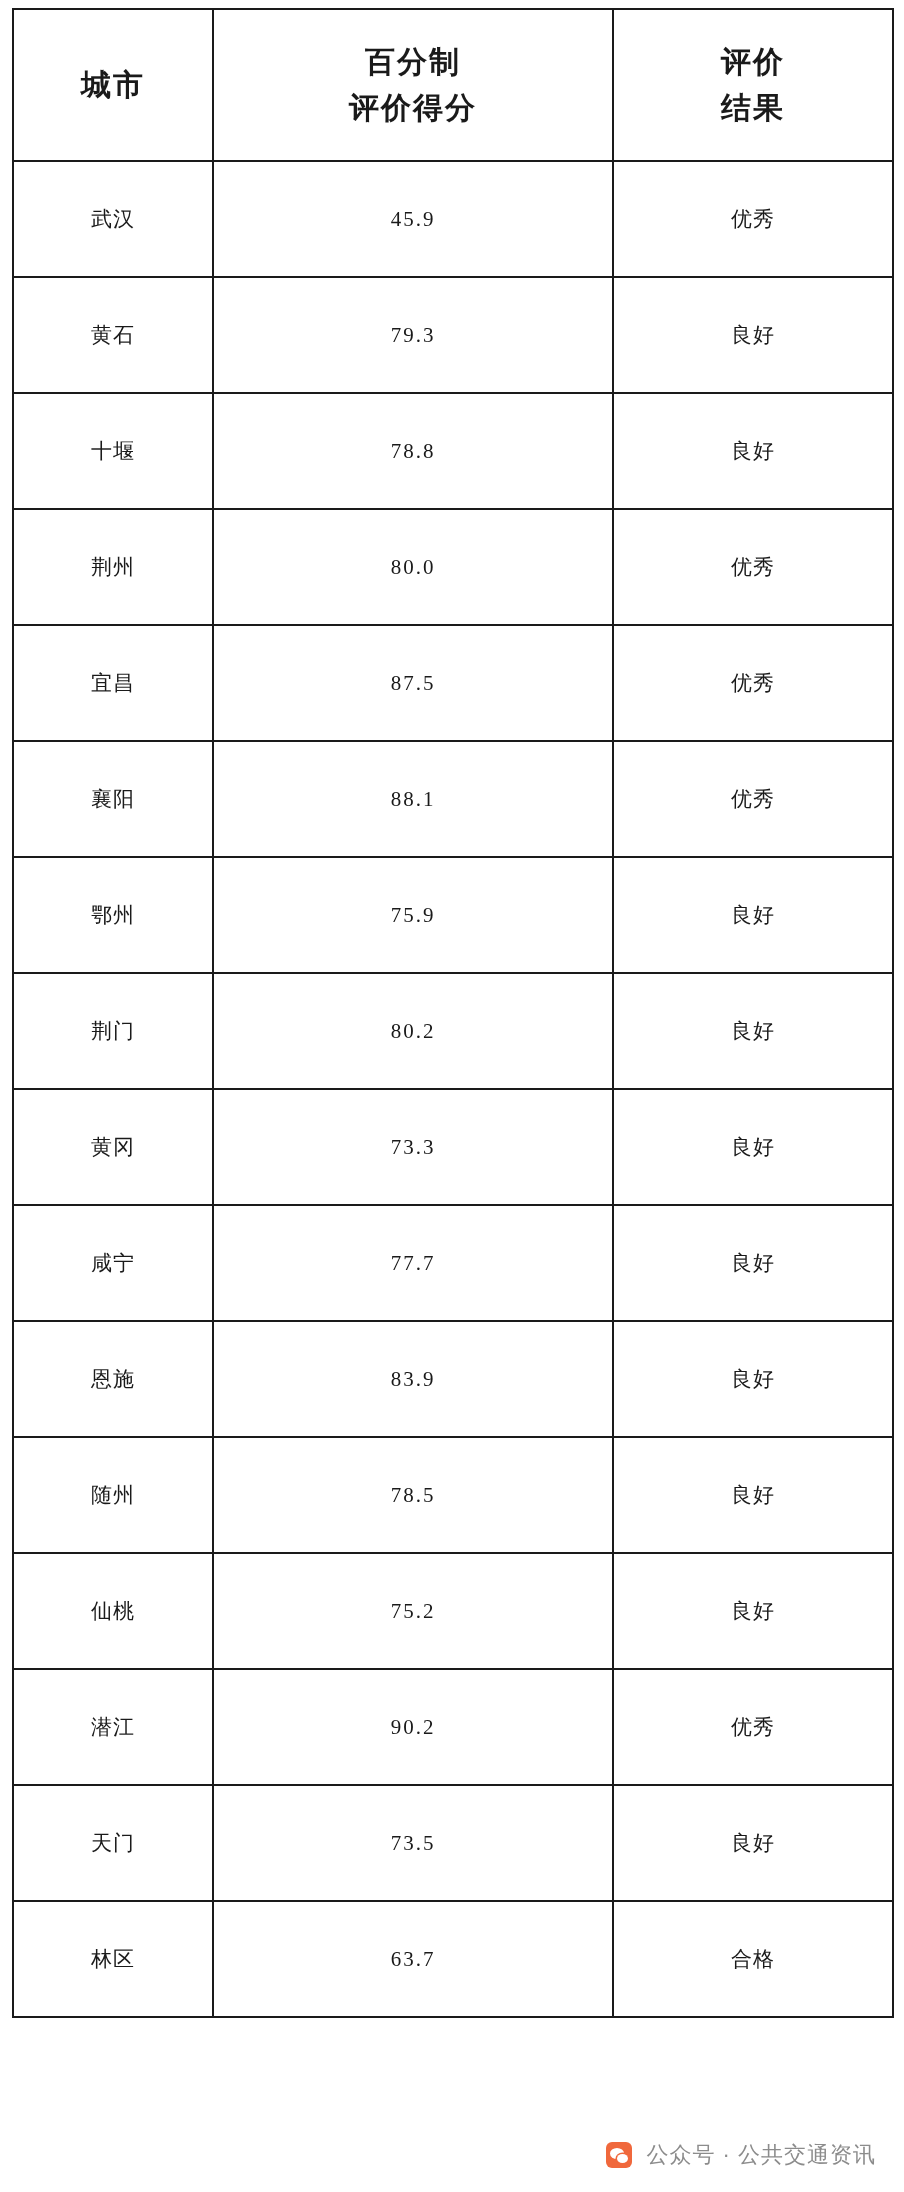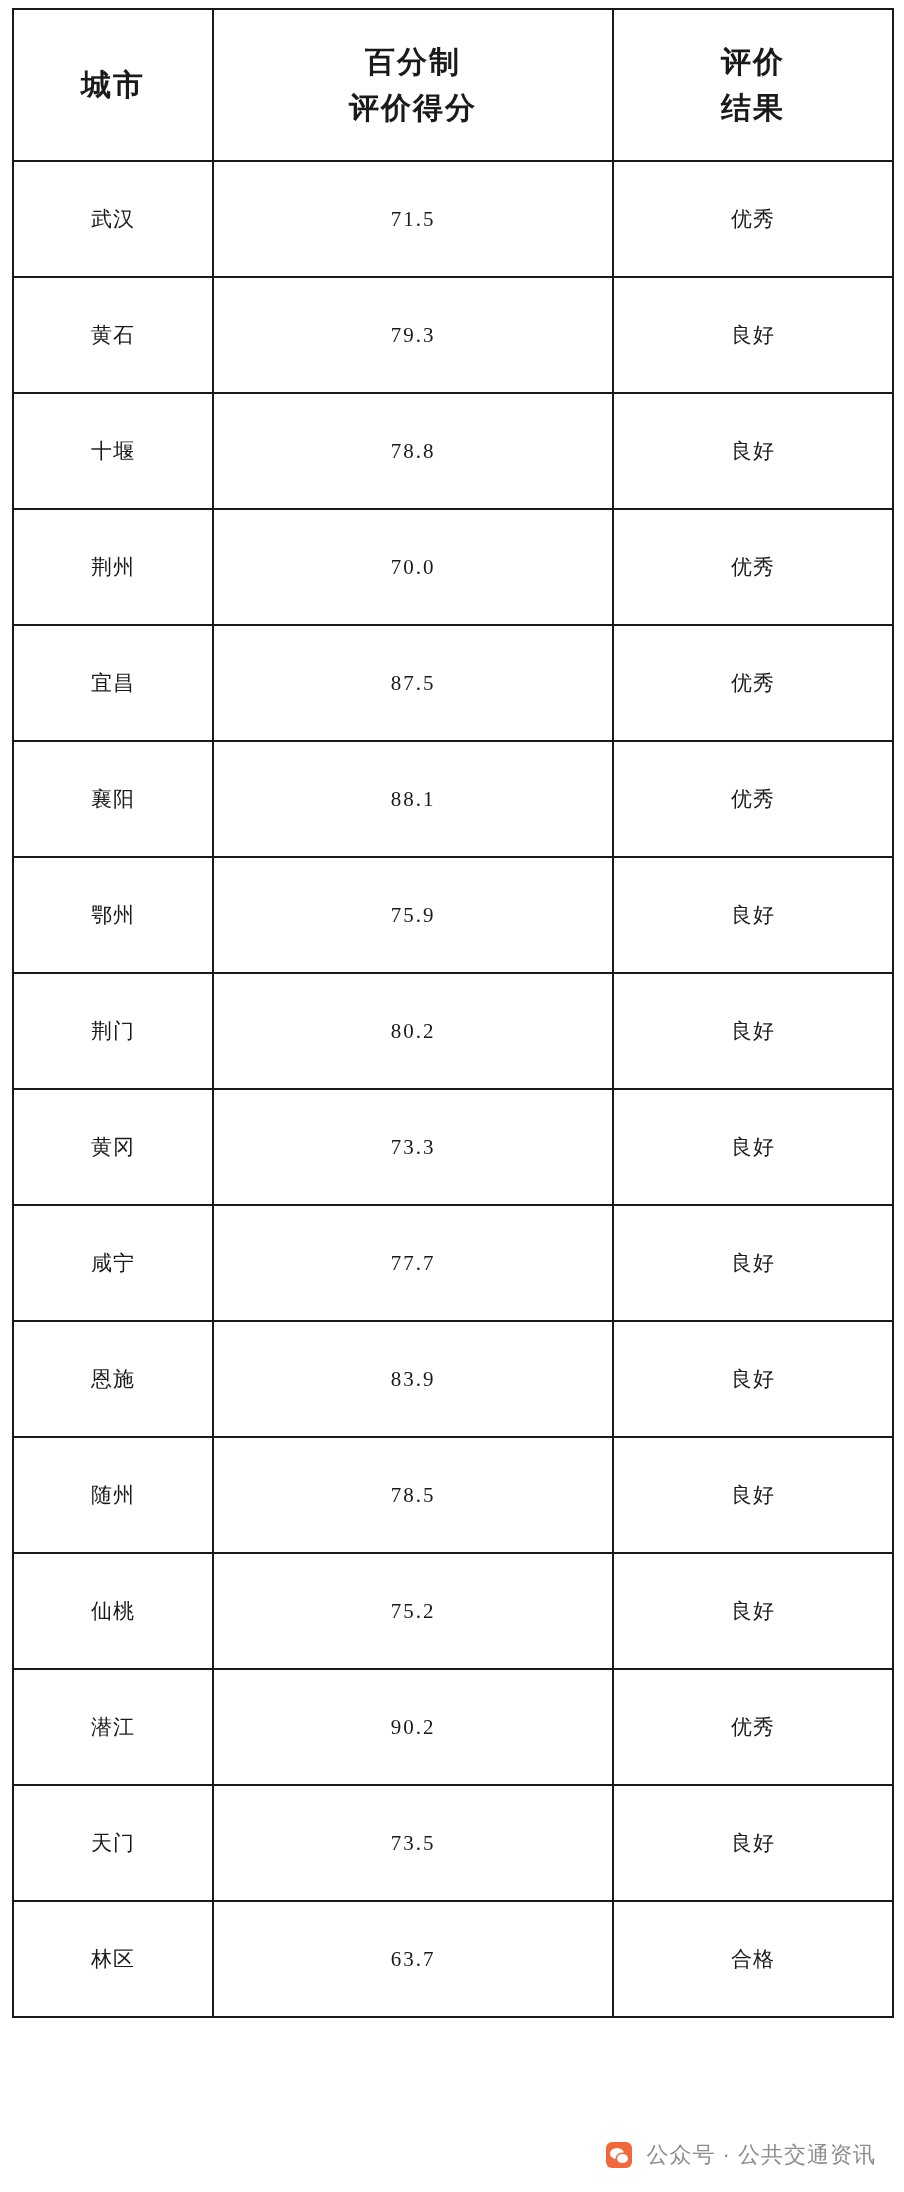--- a/index.html
+++ b/index.html
@@ -121,36 +121,36 @@
         </th>
         <th>
           <span class="hd-line">评价</span>
           <span class="hd-line">结果</span>
         </th>
       </tr>
     </thead>
     <tbody>
       <tr>
         <td>武汉</td>
-        <td class="num">71.5</td>
+        <td class="num">45.9</td>
         <td>优秀</td>
       </tr>
       <tr>
         <td>黄石</td>
         <td class="num">79.3</td>
         <td>良好</td>
       </tr>
       <tr>
         <td>十堰</td>
         <td class="num">78.8</td>
         <td>良好</td>
       </tr>
       <tr>
         <td>荆州</td>
-        <td class="num">70.0</td>
+        <td class="num">80.0</td>
         <td>优秀</td>
       </tr>
       <tr>
         <td>宜昌</td>
         <td class="num">87.5</td>
         <td>优秀</td>
       </tr>
       <tr>
         <td>襄阳</td>
         <td class="num">88.1</td>

